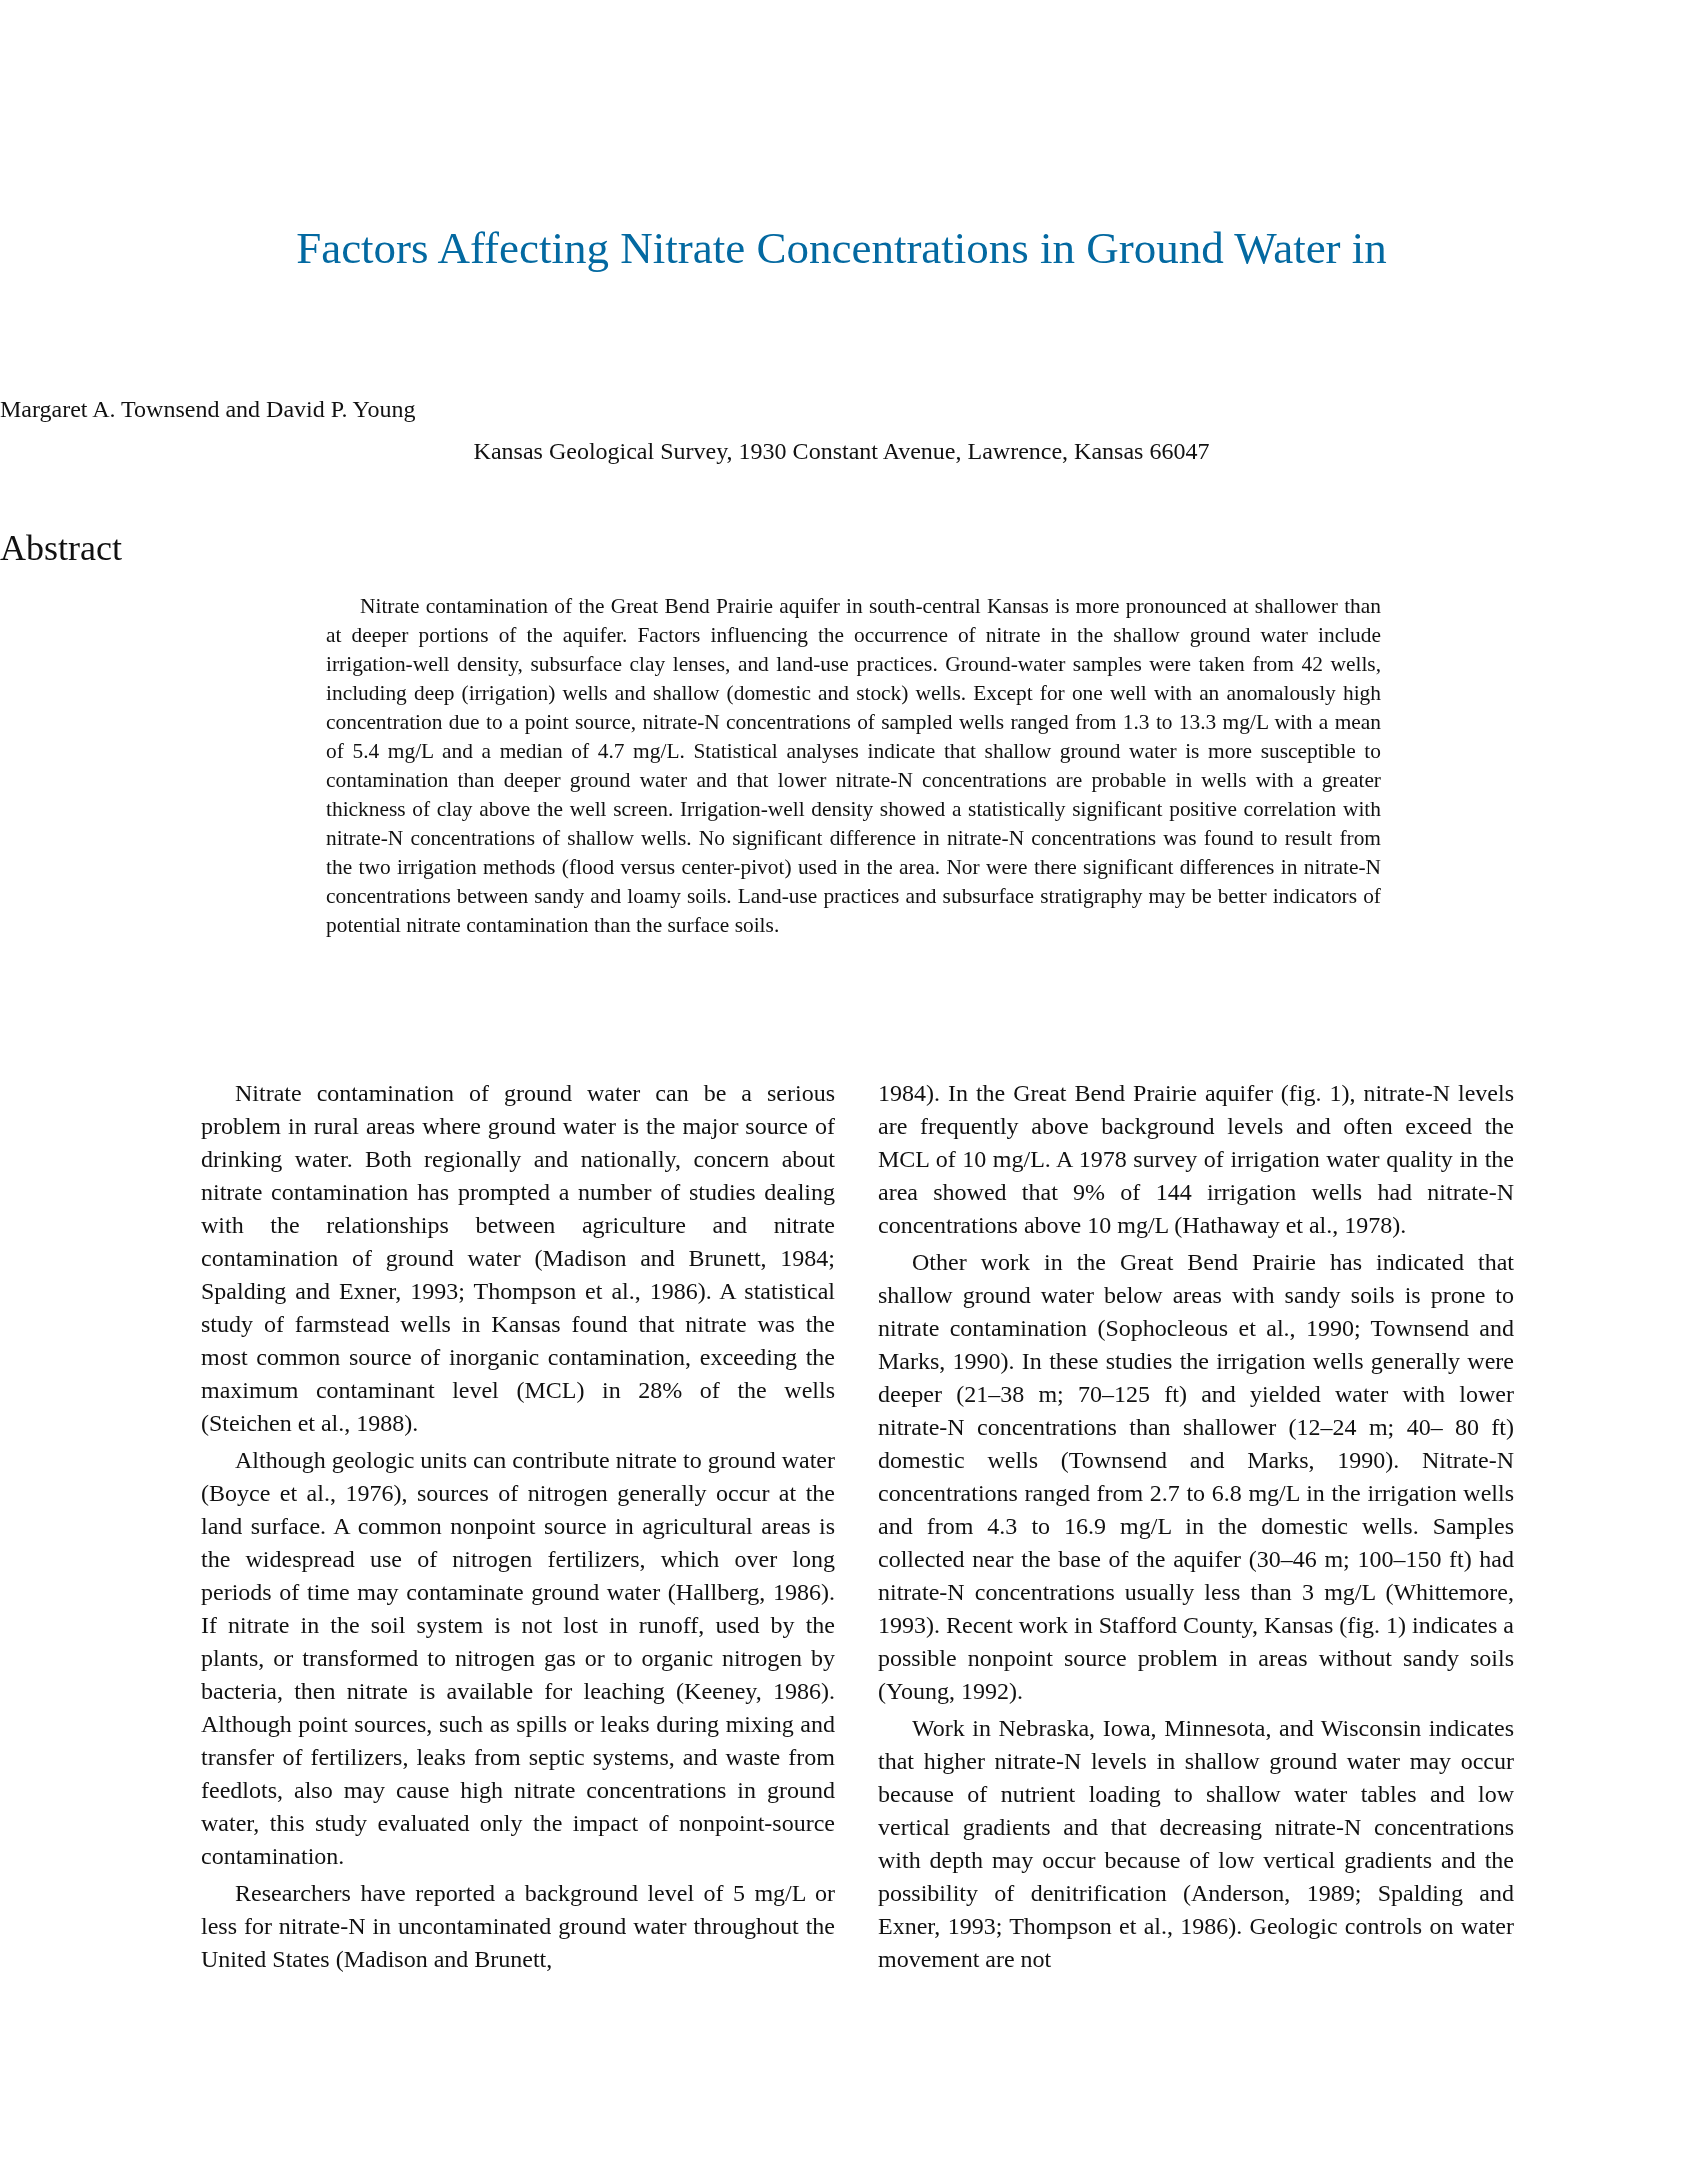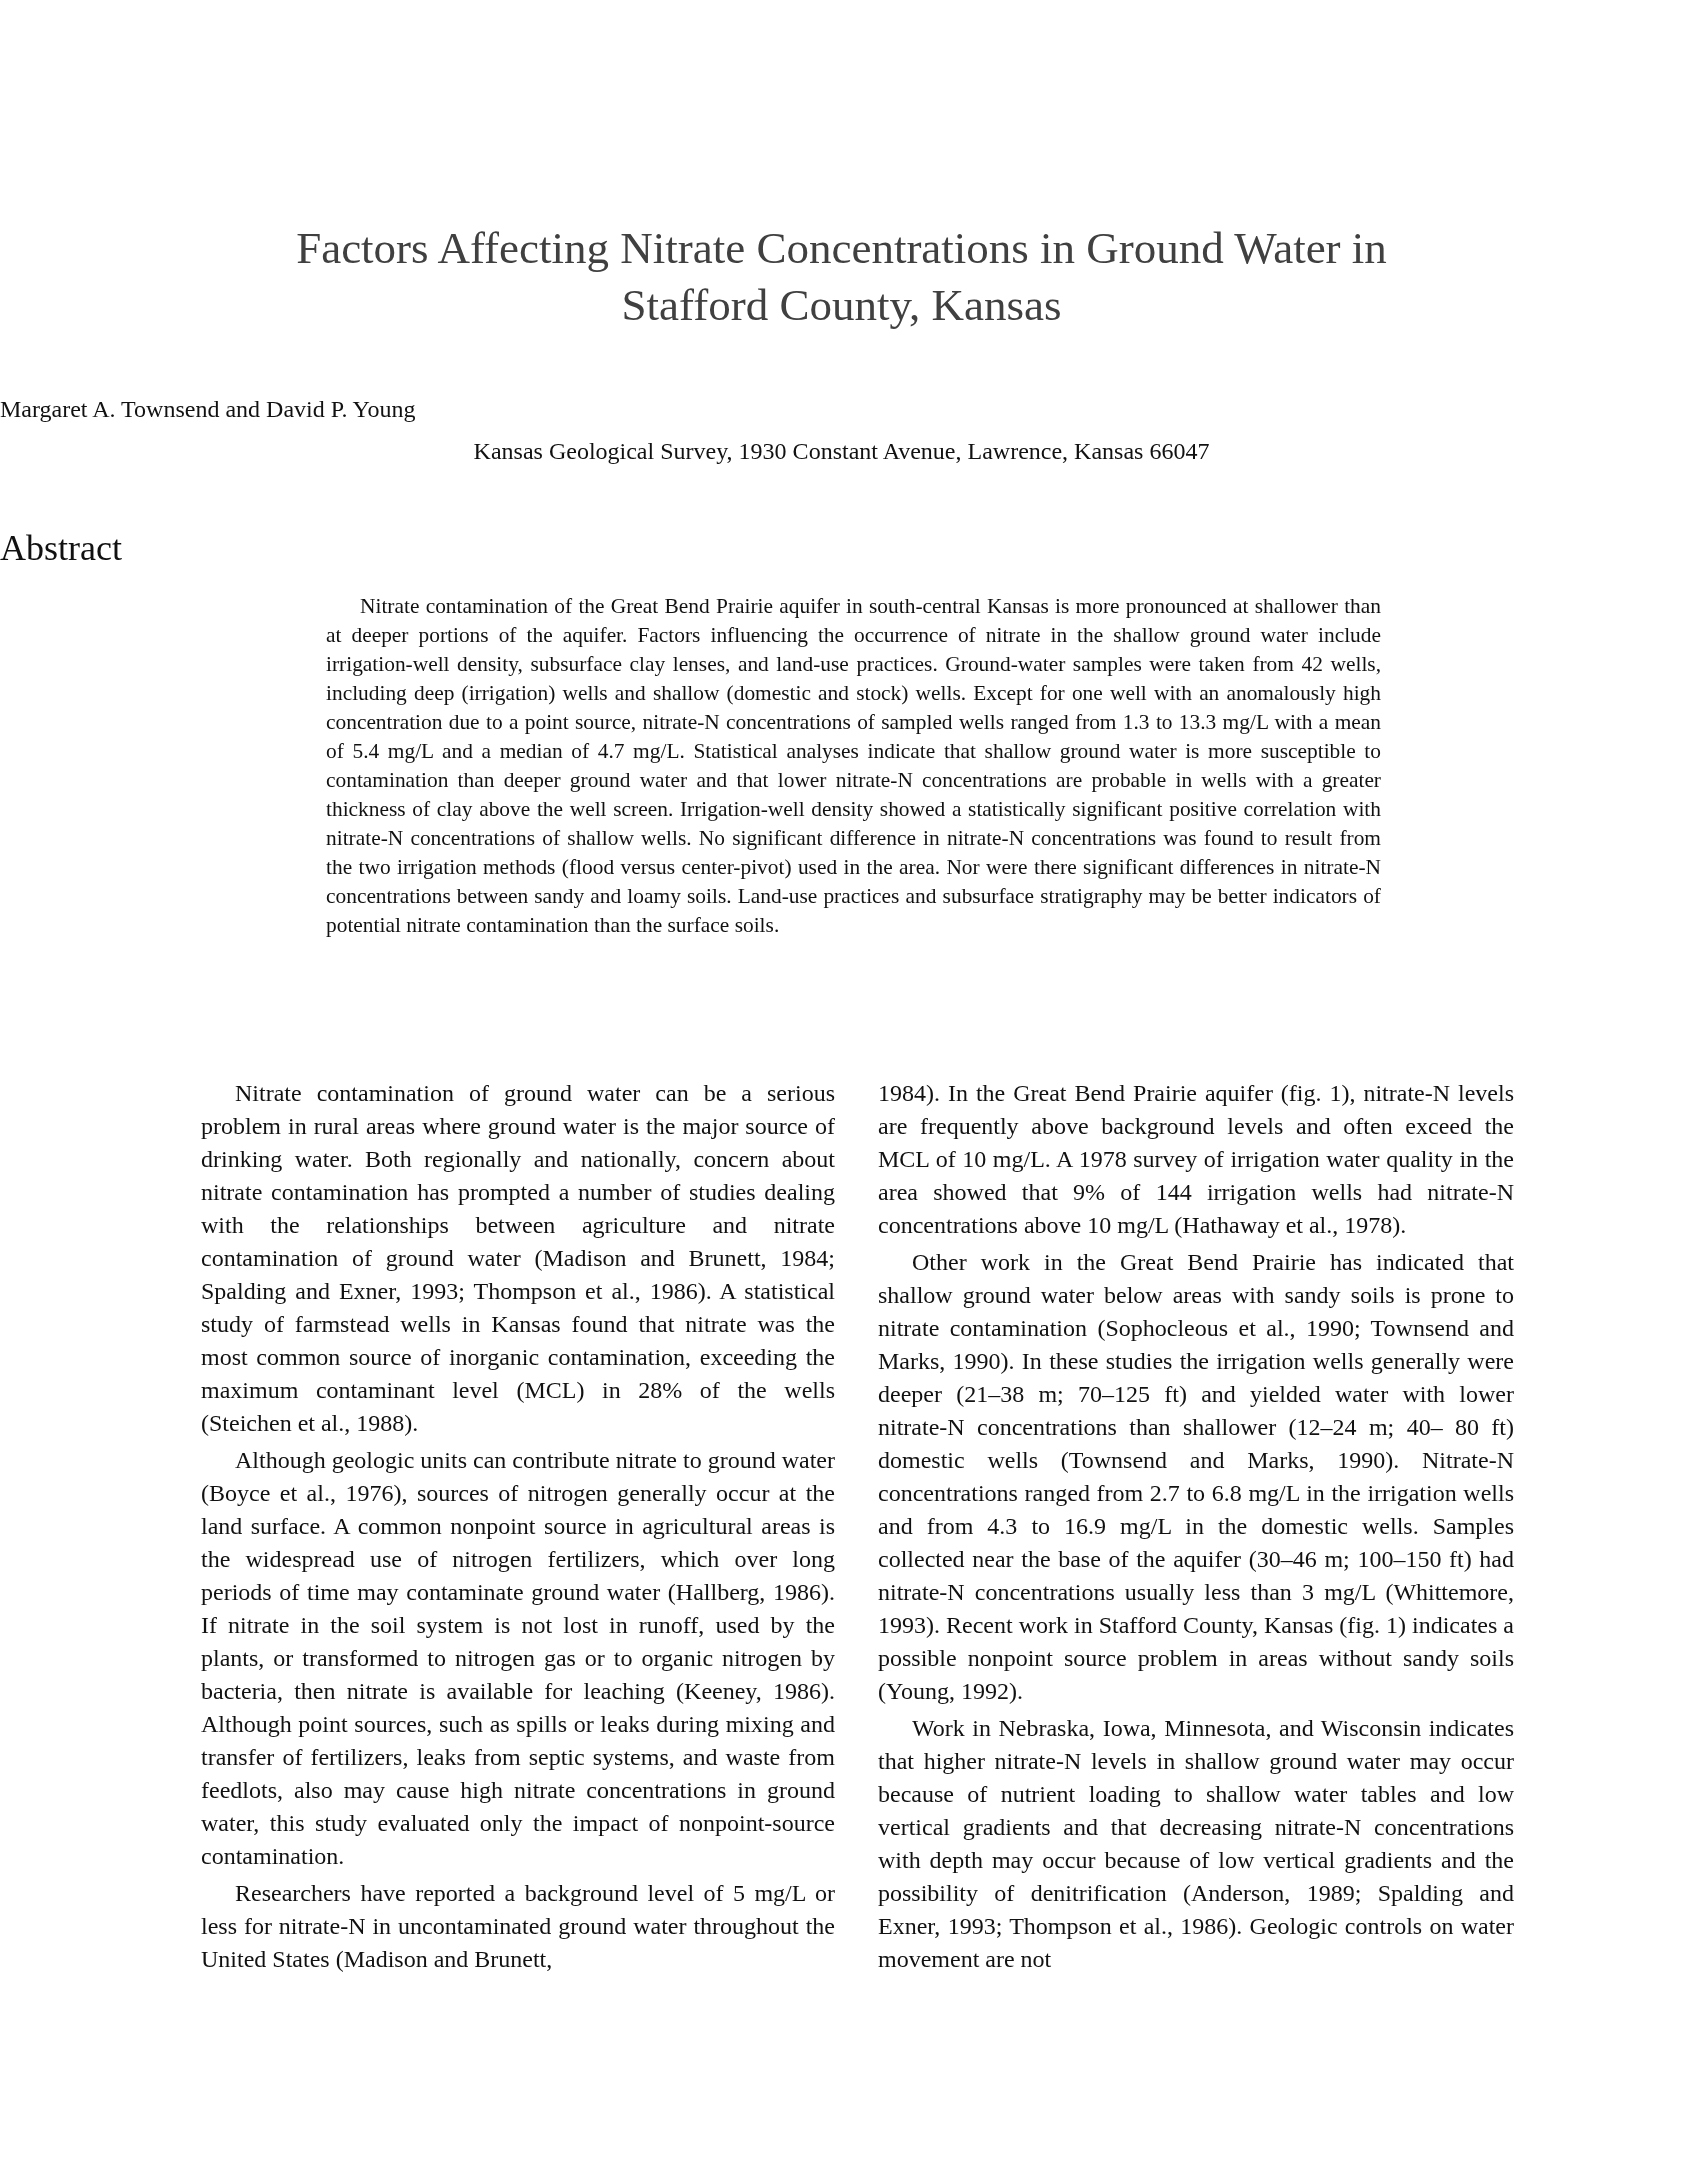--- a/index.html
+++ b/index.html
@@ -1,34 +1,33 @@
 <!DOCTYPE html>
 <html><head>
 <meta charset="utf-8">
 <style>
   html, body { margin: 0; padding: 0; background: #ffffff; }
   body { width: 1683px; height: 2178px; position: relative; overflow: hidden; color: #111; font-family: "Liberation Serif", "DejaVu Serif", serif; }
-  .title { position: absolute; left: 0; width: 1683px; top: 220px; text-align: center; font-size: 45px; line-height: 57px; color: #404040; }
+  .title { position: absolute; left: 0; width: 1683px; top: 220px; text-align: center; font-size: 45px; line-height: 57px; color: #0369a1; }
   .authors { position: absolute; left: 0; width: 1683px; top: 434px; font-size: 24px; line-height: 30px; }
   .affil { position: absolute; left: 0; width: 1683px; top: 436px; text-align: center; font-size: 24px; line-height: 30px; }
   .authors { top: 394px; }
   .abs-head { position: absolute; left: 0; width: 1683px; top: 527px; font-size: 36px; line-height: 42px; }
   .abstract { position: absolute; left: 326px; width: 1055px; top: 592px; font-size: 21.4px; line-height: 29px; text-align: justify; text-indent: 34px; }
   .col { position: absolute; top: 1073px; font-size: 24px; line-height: 33px; text-align: justify; }
   .col p { margin: 4px; text-indent: 34px; }
   .col-left { left: 197px; width: 642px; }
   .col-right { left: 874px; width: 644px; }
   .col-right p.cont { text-indent: 0; }
 </style>
 </head>
 <body>
 
 <div class="title">
   <div>Factors Affecting Nitrate Concentrations in Ground Water in</div>
-  <div>Stafford County, Kansas</div>
 </div>
 
 <div class="authors">Margaret A. Townsend and David P. Young</div>
 <div class="affil">Kansas Geological Survey, 1930 Constant Avenue, Lawrence, Kansas 66047</div>
 
 <div class="abs-head">Abstract</div>
 <div class="abstract">Nitrate contamination of the Great Bend Prairie aquifer in south-central Kansas is more pronounced at shallower than at deeper portions of the aquifer. Factors influencing the occurrence of nitrate in the shallow ground water include irrigation-well density, subsurface clay lenses, and land-use practices. Ground-water samples were taken from 42 wells, including deep (irrigation) wells and shallow (domestic and stock) wells. Except for one well with an anomalously high concentration due to a point source, nitrate-N concentrations of sampled wells ranged from 1.3 to 13.3 mg/L with a mean of 5.4 mg/L and a median of 4.7 mg/L. Statistical analyses indicate that shallow ground water is more susceptible to contamination than deeper ground water and that lower nitrate-N concentrations are probable in wells with a greater thickness of clay above the well screen. Irrigation-well density showed a statistically significant positive correlation with nitrate-N concentrations of shallow wells. No significant difference in nitrate-N concentrations was found to result from the two irrigation methods (flood versus center-pivot) used in the area. Nor were there significant differences in nitrate-N concentrations between sandy and loamy soils. Land-use practices and subsurface stratigraphy may be better indicators of potential nitrate contamination than the surface soils.</div>
 
 <div class="col col-left">
   <p>Nitrate contamination of ground water can be a serious problem in rural areas where ground water is the major source of drinking water. Both regionally and nationally, concern about nitrate contamination has prompted a number of studies dealing with the relationships between agriculture and nitrate contamination of ground water (Madison and Brunett, 1984; Spalding and Exner, 1993; Thompson et al., 1986). A statistical study of farmstead wells in Kansas found that nitrate was the most common source of inorganic contamination, exceeding the maxi­mum contaminant level (MCL) in 28% of the wells (Steichen et al., 1988).</p>

